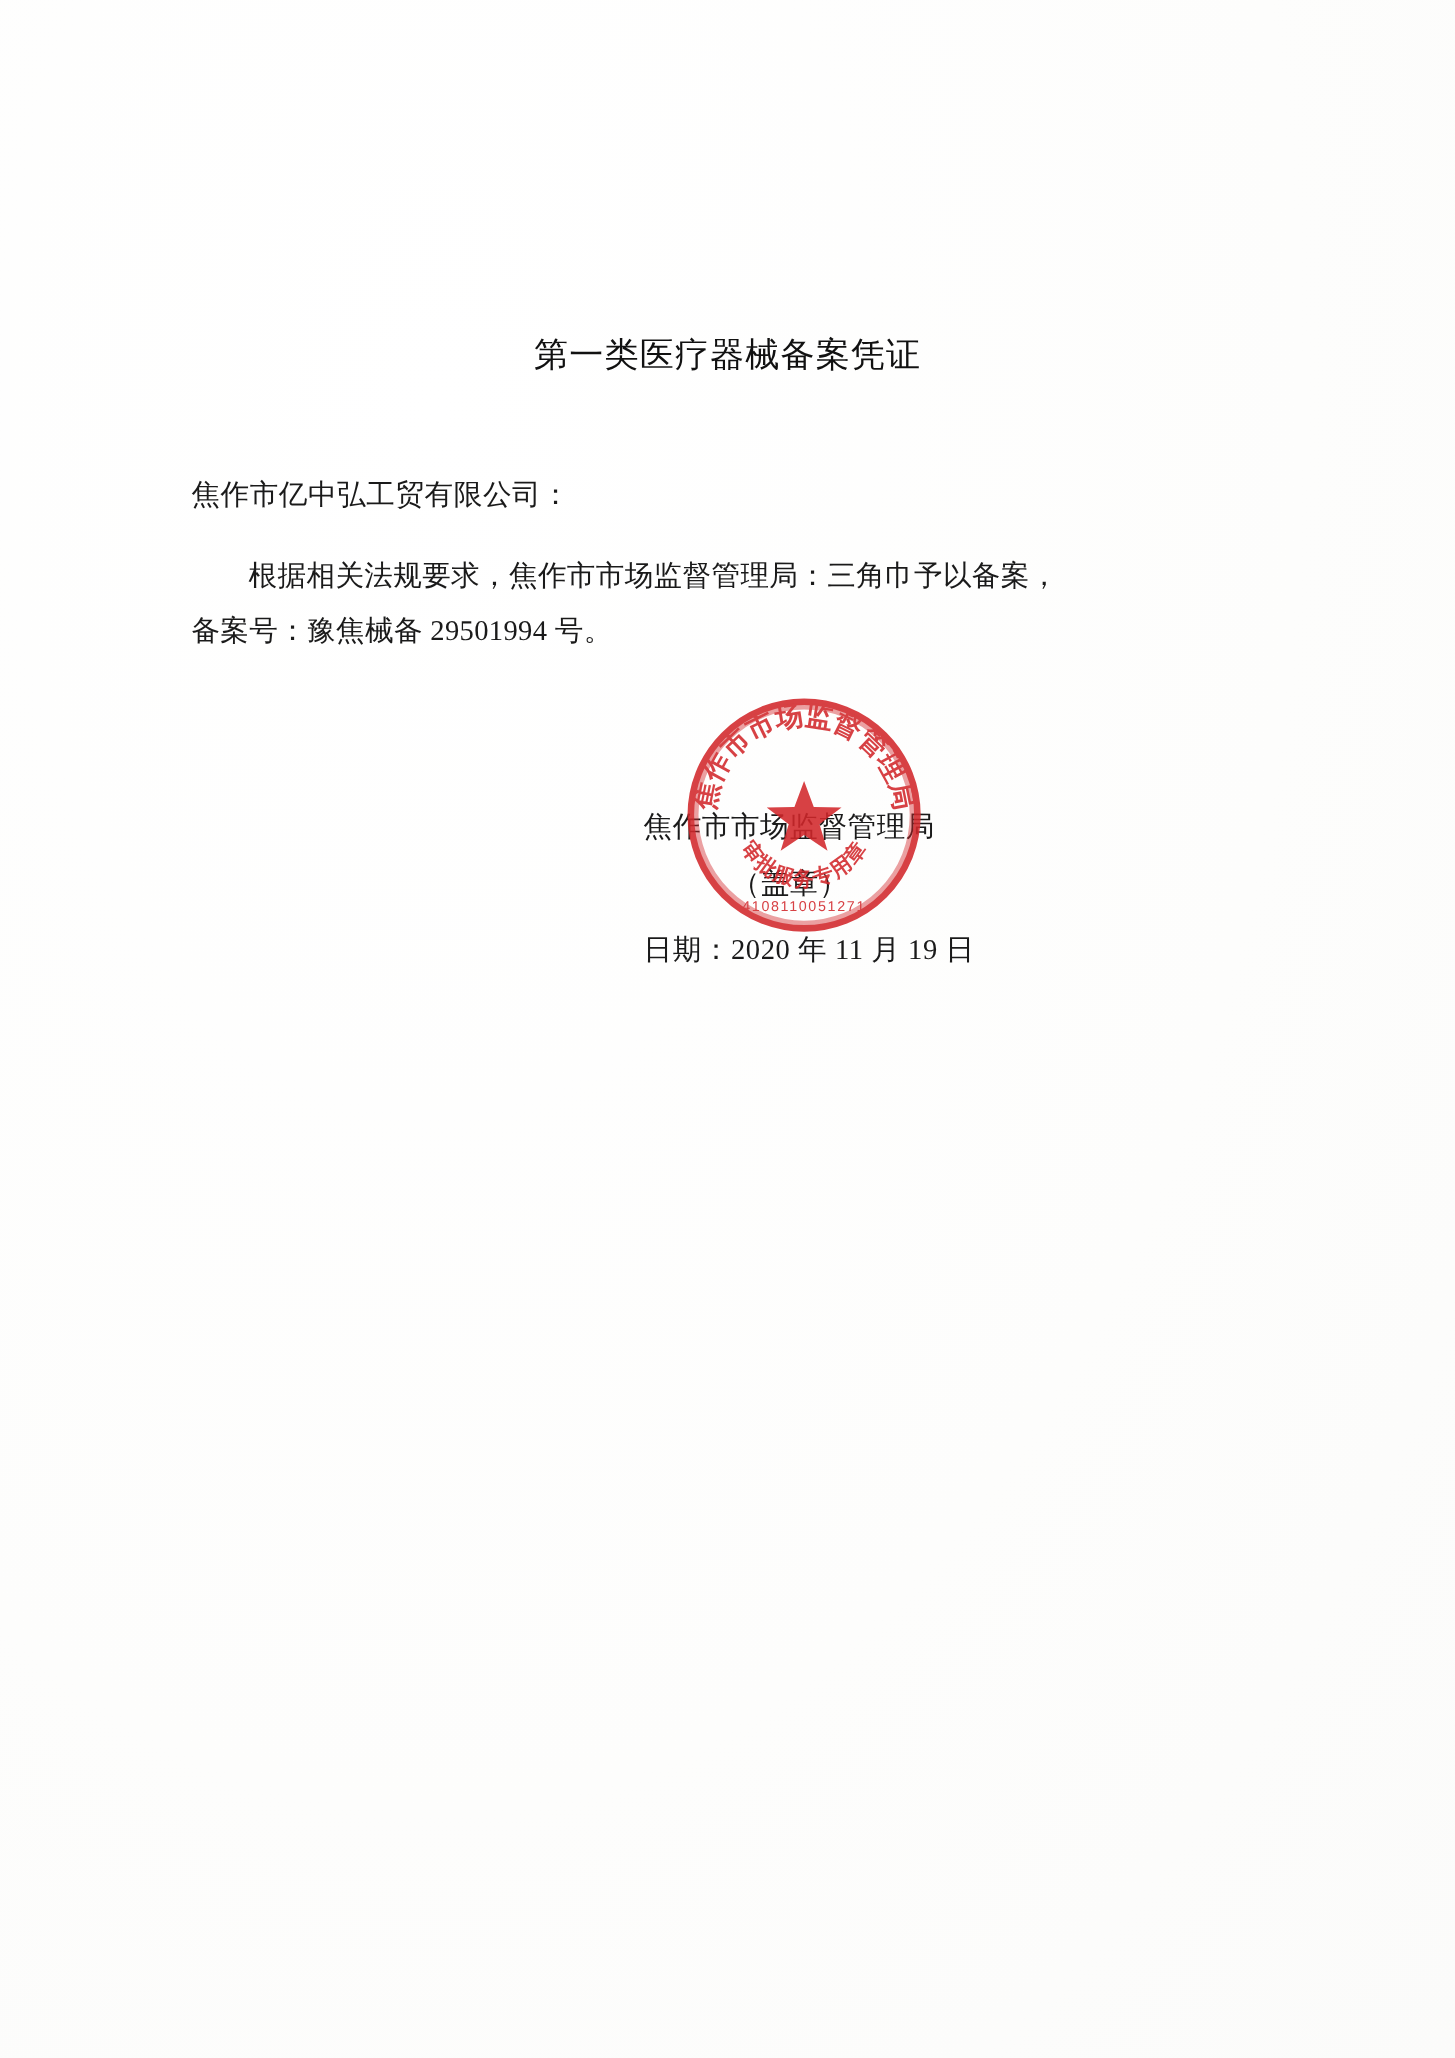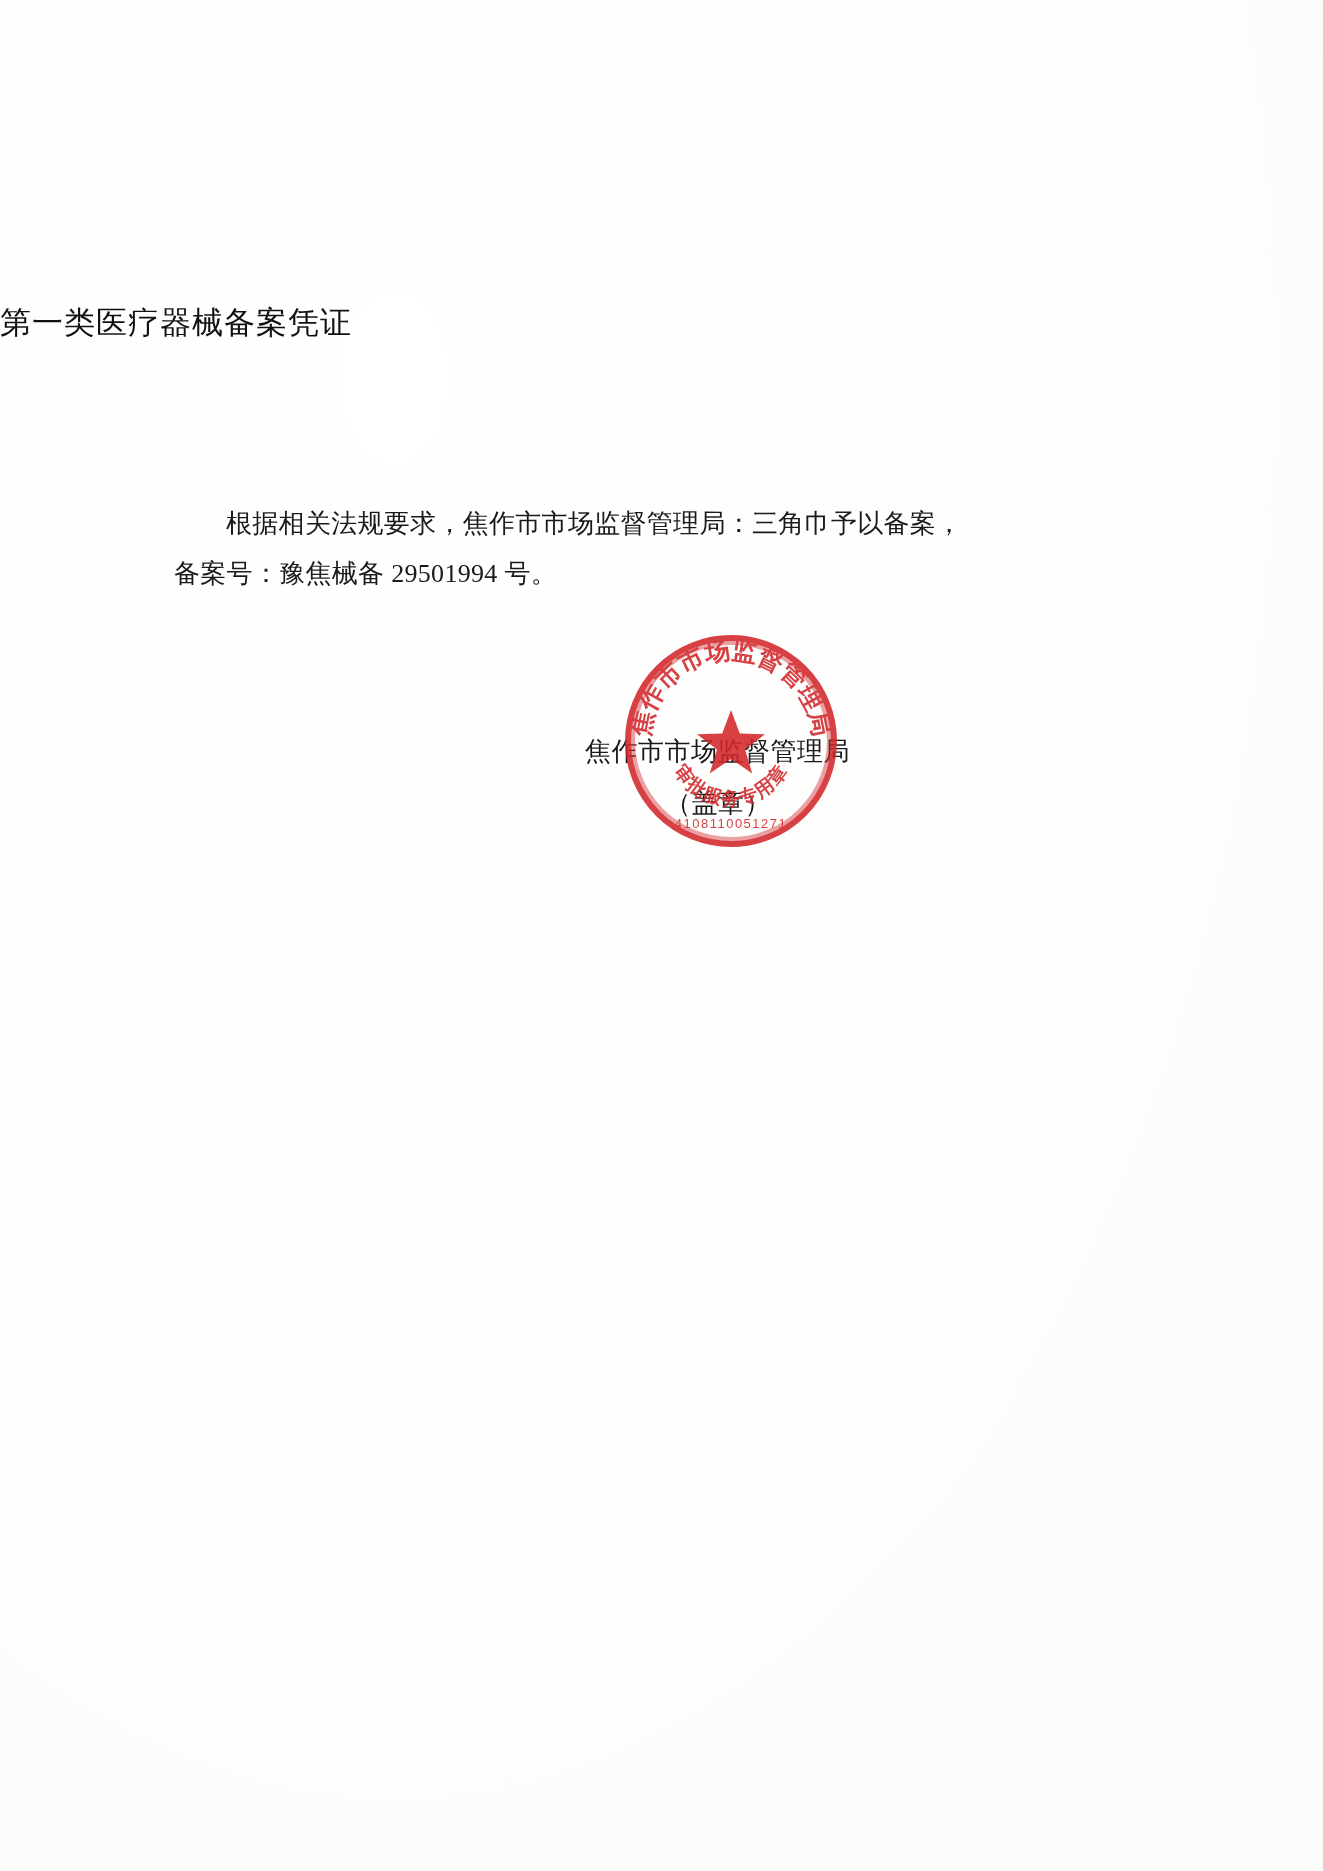--- a/index.html
+++ b/index.html
@@ -22,20 +22,21 @@
     inset: 0;
     background:
       radial-gradient(ellipse at 30% 20%, #ffffff 0%, #fdfdfc 60%, #fbfbfa 100%);
   }
 
   .doc-title {
     position: absolute;
     top: 302px;
     left: 0;
     width: 100%;
+    text-align: center;
     font-size: 31px;
     letter-spacing: 1px;
     font-family: "Liberation Serif", serif;
     color: #111;
   }
 
   .addressee {
     position: absolute;
     top: 432px;
     left: 174px;
@@ -116,28 +117,30 @@
     letter-spacing: 1.5px;
   }
 </style>
 </head>
 <body>
 
 <div class="page">
 
   <div class="doc-title">第一类医疗器械备案凭证</div>
 
+  <div class="addressee">焦作市亿中弘工贸有限公司：</div>
 
   <div class="body-para body-line-1">根据相关法规要求，焦作市市场监督管理局：三角巾予以备案，</div>
 
   <div class="body-para body-line-2">备案号：豫焦械备 29501994 号。</div>
 
   <div class="sign-block">
     <div class="sign-org">焦作市市场监督管理局</div>
     <div class="sign-seal-note">（盖章）</div>
+    <div class="sign-date">日期：2020 年 11 月 19 日</div>
   </div>
 
   <div class="seal">
     <svg width="218" height="218" viewBox="0 0 218 218" xmlns="http://www.w3.org/2000/svg">
       <defs>
         <path id="arcTop" d="M 27 109 A 82 82 0 0 1 191 109"></path>
         <path id="arcBottom" d="M 45 109 A 64 64 0 0 0 173 109"></path>
       </defs>
 
       <circle class="seal-ring" cx="109" cy="109" r="103"></circle>

